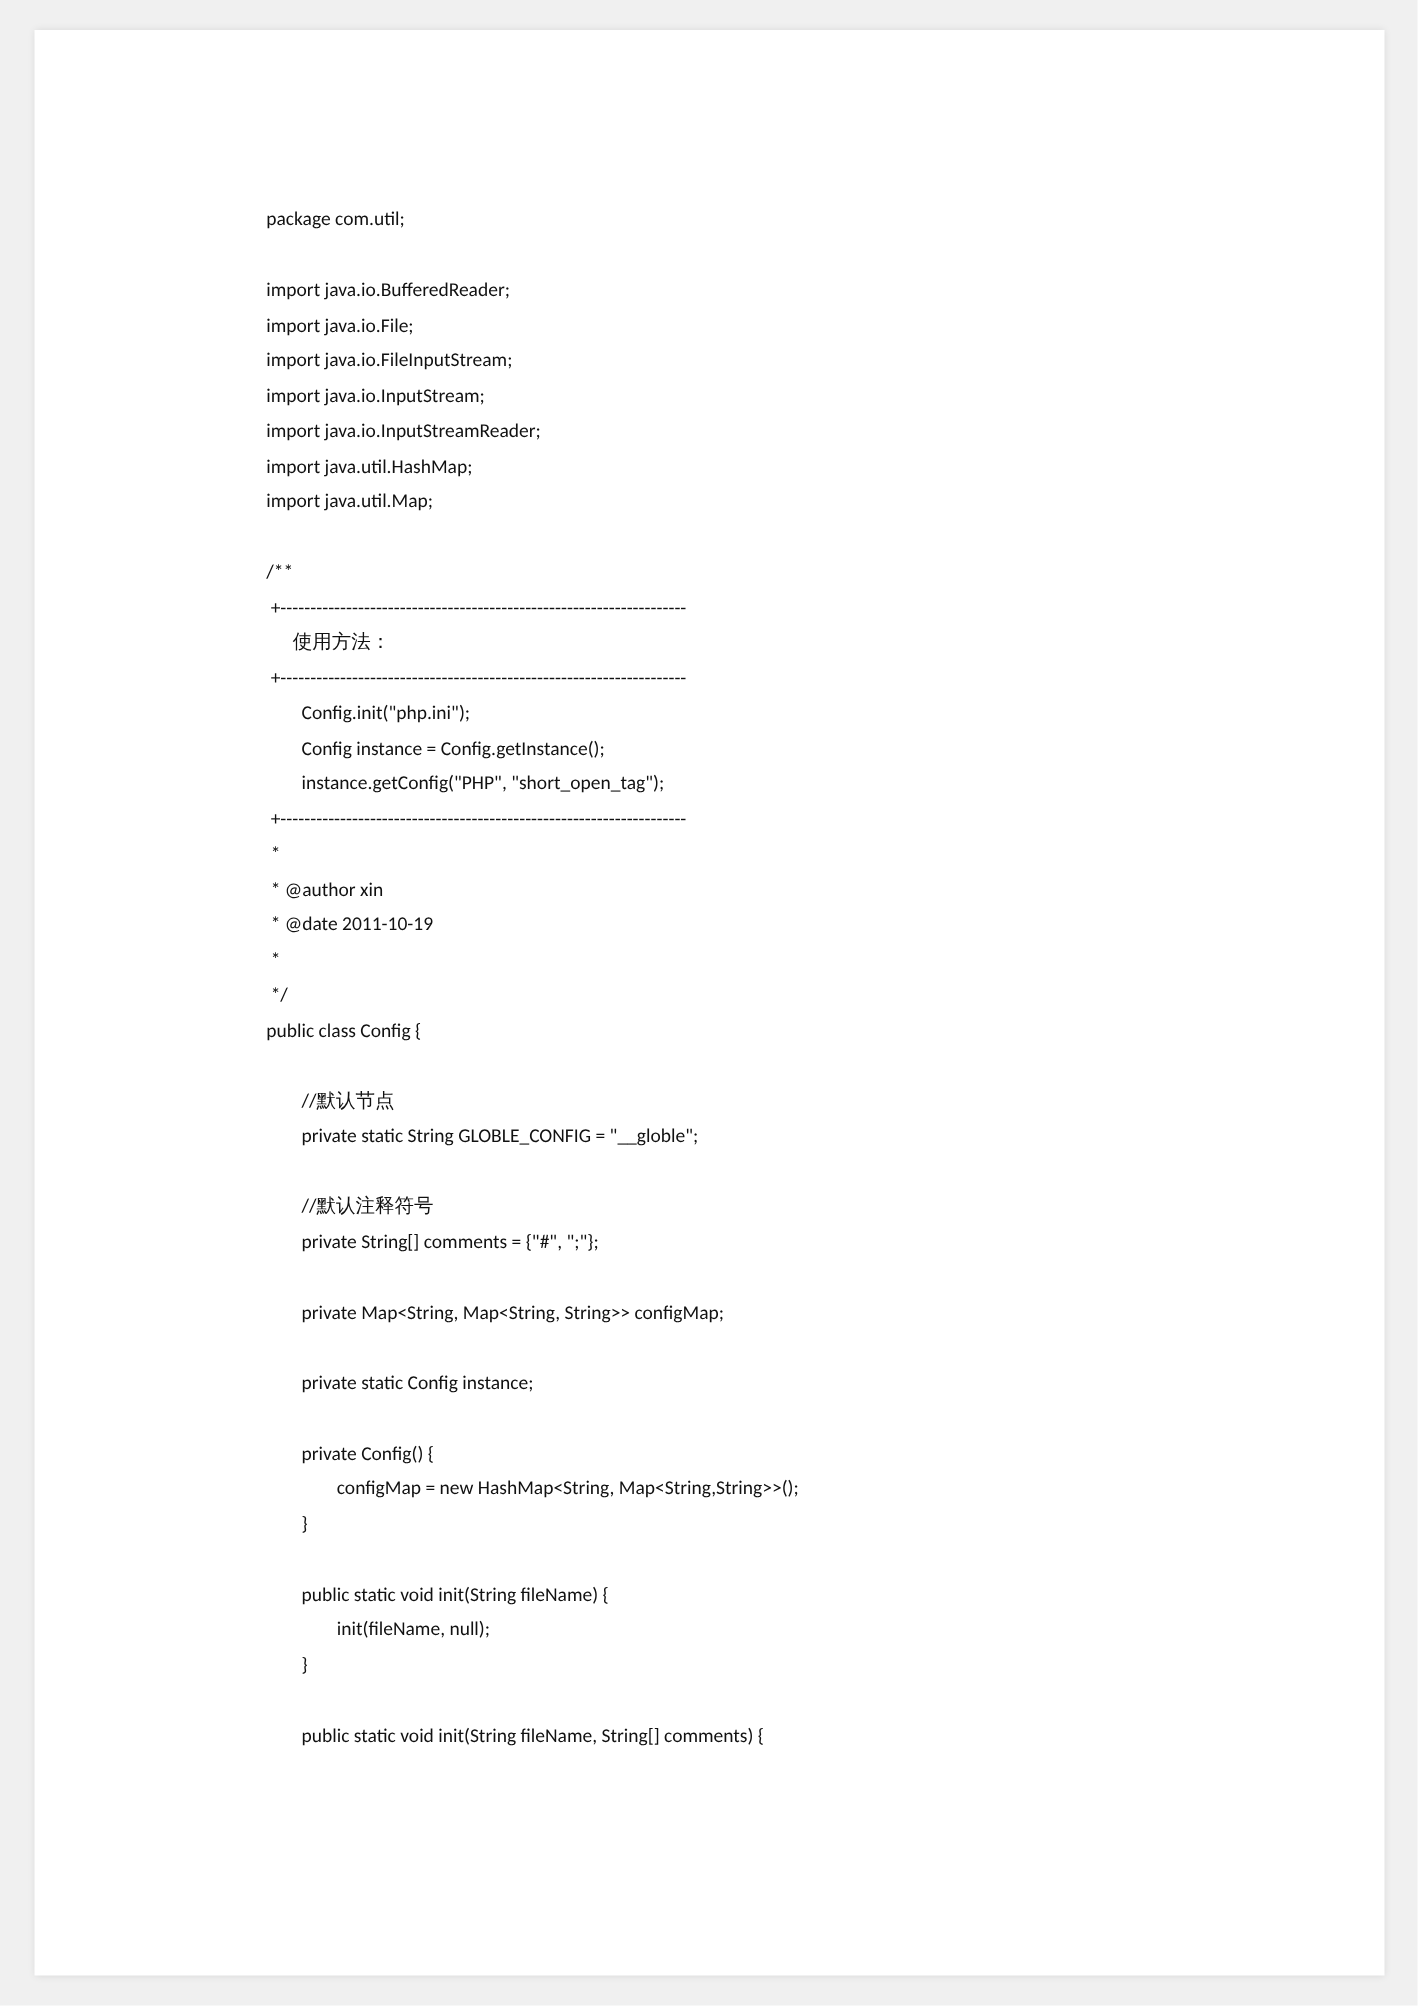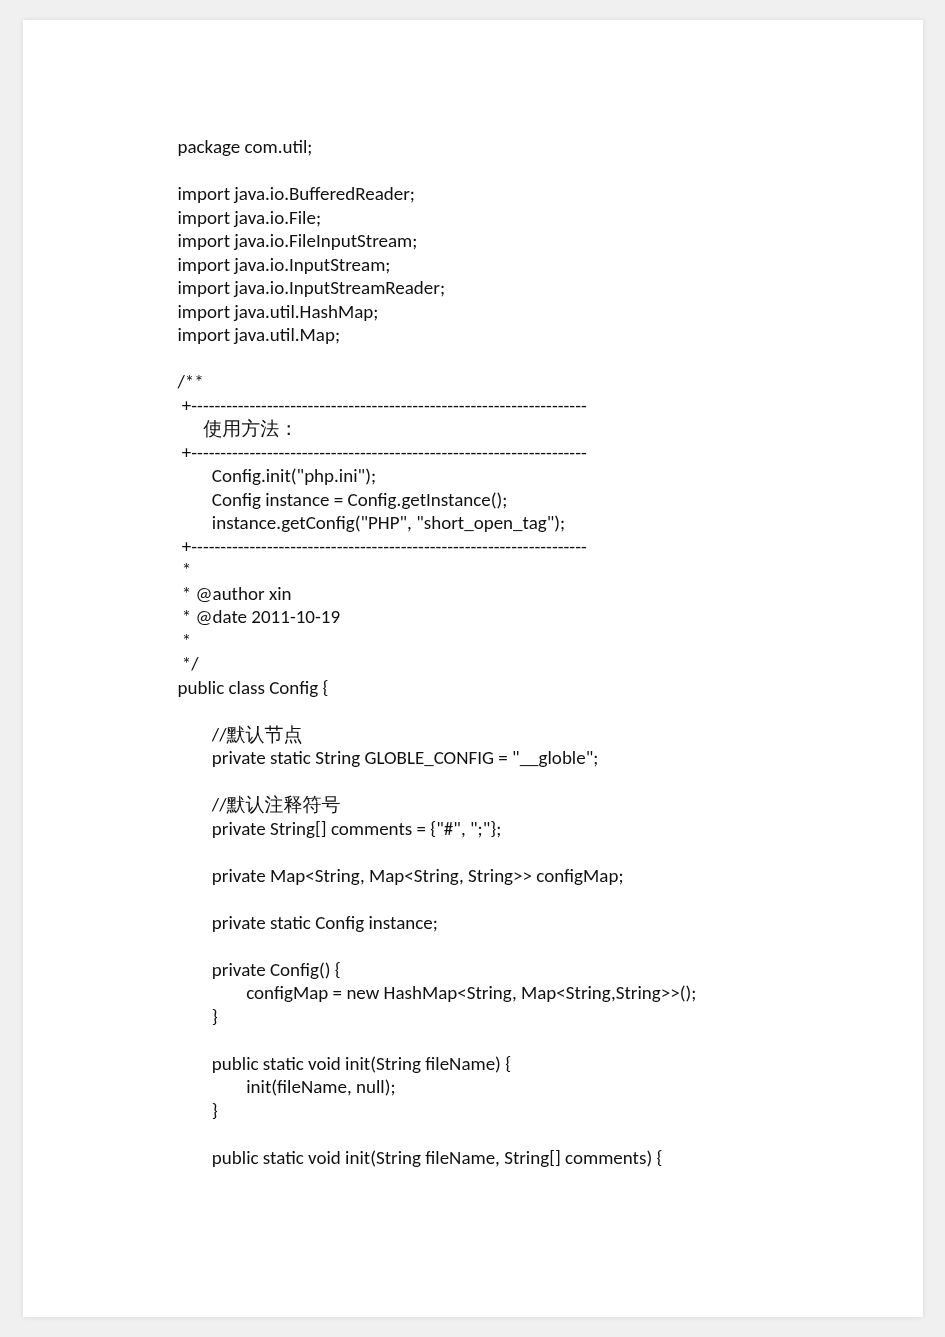--- a/index.html
+++ b/index.html
@@ -16,21 +16,21 @@
     }
     .page {
       background: #ffffff;
       width: 900px;
       min-height: 1297px;
       padding: 115px 155px 50px 155px;
       box-shadow: 0 0 5px rgba(0,0,0,0.1);
     }
     .code {
       font-family: "Segoe UI", "Calibri", "Microsoft YaHei", Arial, sans-serif;
-      font-size: 19px;
+      font-size: 13px;
       line-height: 23.5px;
       color: #111;
       white-space: pre;
     }
   </style>
 </head>
 <body>
 
 <div class="page">
   <div class="code" id="code-container"><div>package com.util;</div><div>&nbsp;</div><div>import java.io.BufferedReader;</div><div>import java.io.File;</div><div>import java.io.FileInputStream;</div><div>import java.io.InputStream;</div><div>import java.io.InputStreamReader;</div><div>import java.util.HashMap;</div><div>import java.util.Map;</div><div>&nbsp;</div><div>/**</div><div> +--------------------------------------------------------------------</div><div>      使用方法：</div><div> +--------------------------------------------------------------------</div><div>        Config.init("php.ini");</div><div>        Config instance = Config.getInstance();</div><div>        instance.getConfig("PHP", "short_open_tag");</div><div> +--------------------------------------------------------------------</div><div> * </div><div> * @author xin</div><div> * @date 2011-10-19</div><div> *</div><div> */</div><div>public class Config {</div><div>&nbsp;</div><div>        //默认节点</div><div>        private static String GLOBLE_CONFIG = "__globle";</div><div>&nbsp;</div><div>        //默认注释符号</div><div>        private String[] comments = {"#", ";"};</div><div>&nbsp;</div><div>        private Map&lt;String, Map&lt;String, String&gt;&gt; configMap;</div><div>&nbsp;</div><div>        private static Config instance;</div><div>&nbsp;</div><div>        private Config() {</div><div>                configMap = new HashMap&lt;String, Map&lt;String,String&gt;&gt;();</div><div>        }</div><div>&nbsp;</div><div>        public static void init(String fileName) {</div><div>                init(fileName, null);</div><div>        }</div><div>&nbsp;</div><div>        public static void init(String fileName, String[] comments) {</div></div>

